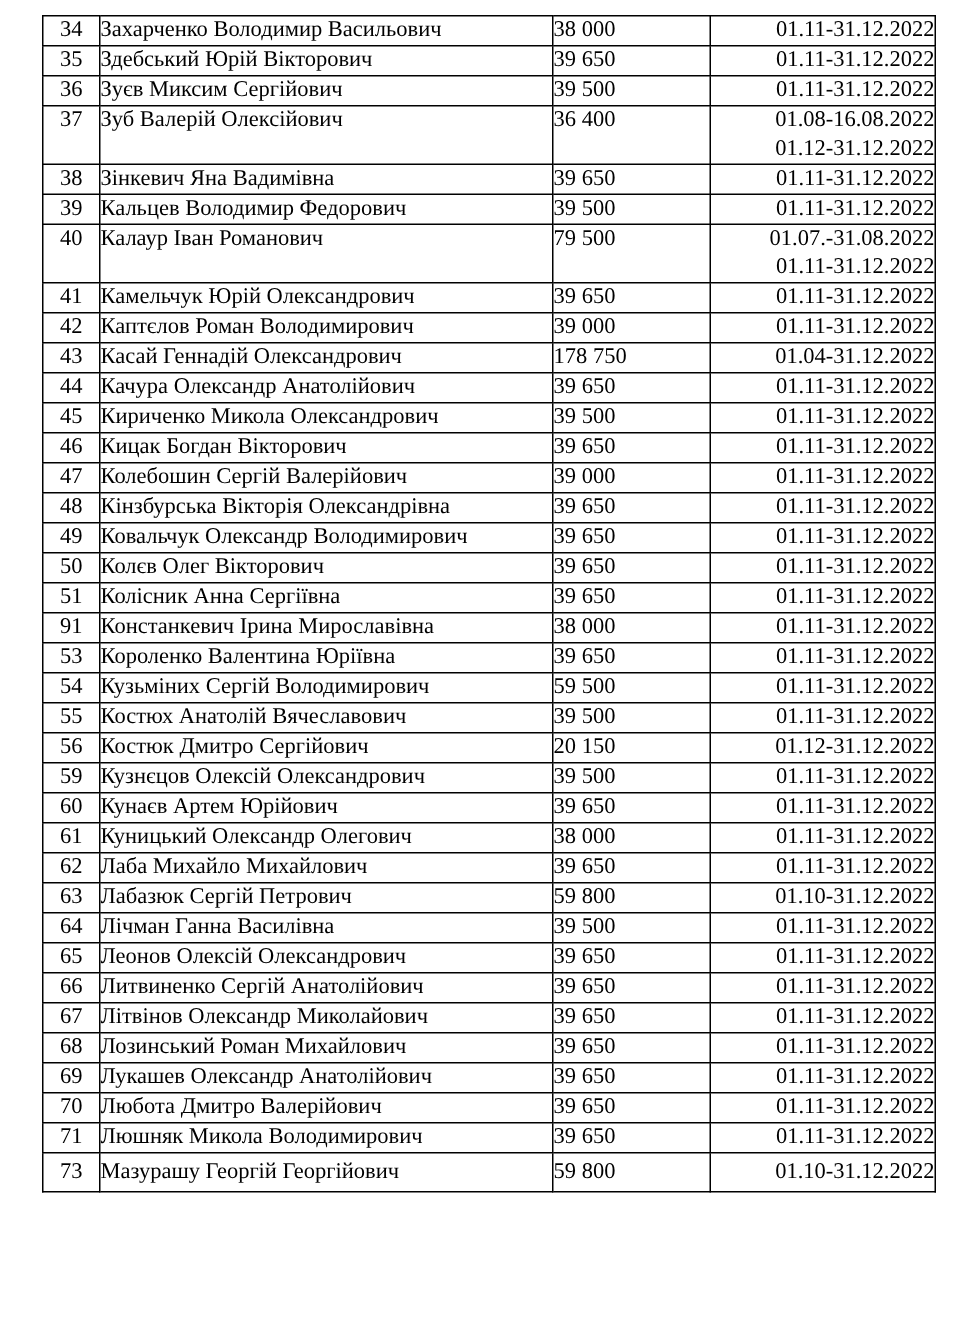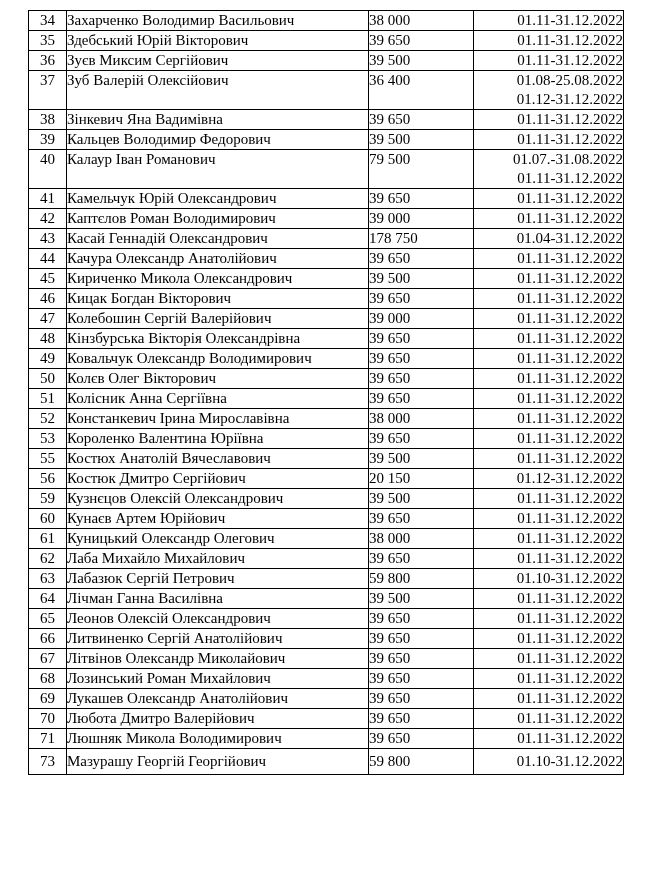--- a/index.html
+++ b/index.html
@@ -81,21 +81,21 @@
           <td class="cell-amount">39 500</td>
           <td class="cell-dates">
             <div class="date-line">01.11-31.12.2022</div>
           </td>
         </tr>
         <tr>
           <td class="cell-num">37</td>
           <td class="cell-name">Зуб Валерій Олексійович</td>
           <td class="cell-amount">36 400</td>
           <td class="cell-dates">
-            <div class="date-line">01.08-25.08.2022</div>
+            <div class="date-line">01.08-16.08.2022</div>
             <div class="date-line">01.12-31.12.2022</div>
           </td>
         </tr>
         <tr>
           <td class="cell-num">38</td>
           <td class="cell-name">Зінкевич Яна Вадимівна</td>
           <td class="cell-amount">39 650</td>
           <td class="cell-dates">
             <div class="date-line">01.11-31.12.2022</div>
           </td>
@@ -199,31 +199,39 @@
         </tr>
         <tr>
           <td class="cell-num">51</td>
           <td class="cell-name">Колісник Анна Сергіївна</td>
           <td class="cell-amount">39 650</td>
           <td class="cell-dates">
             <div class="date-line">01.11-31.12.2022</div>
           </td>
         </tr>
         <tr>
-          <td class="cell-num">52</td>
+          <td class="cell-num">91</td>
           <td class="cell-name">Констанкевич Ірина Мирославівна</td>
           <td class="cell-amount">38 000</td>
           <td class="cell-dates">
             <div class="date-line">01.11-31.12.2022</div>
           </td>
         </tr>
         <tr>
           <td class="cell-num">53</td>
           <td class="cell-name">Короленко Валентина Юріївна</td>
           <td class="cell-amount">39 650</td>
+          <td class="cell-dates">
+            <div class="date-line">01.11-31.12.2022</div>
+          </td>
+        </tr>
+        <tr>
+          <td class="cell-num">54</td>
+          <td class="cell-name">Кузьміних Сергій Володимирович</td>
+          <td class="cell-amount">59 500</td>
           <td class="cell-dates">
             <div class="date-line">01.11-31.12.2022</div>
           </td>
         </tr>
         <tr>
           <td class="cell-num">55</td>
           <td class="cell-name">Костюх Анатолій Вячеславович</td>
           <td class="cell-amount">39 500</td>
           <td class="cell-dates">
             <div class="date-line">01.11-31.12.2022</div>

